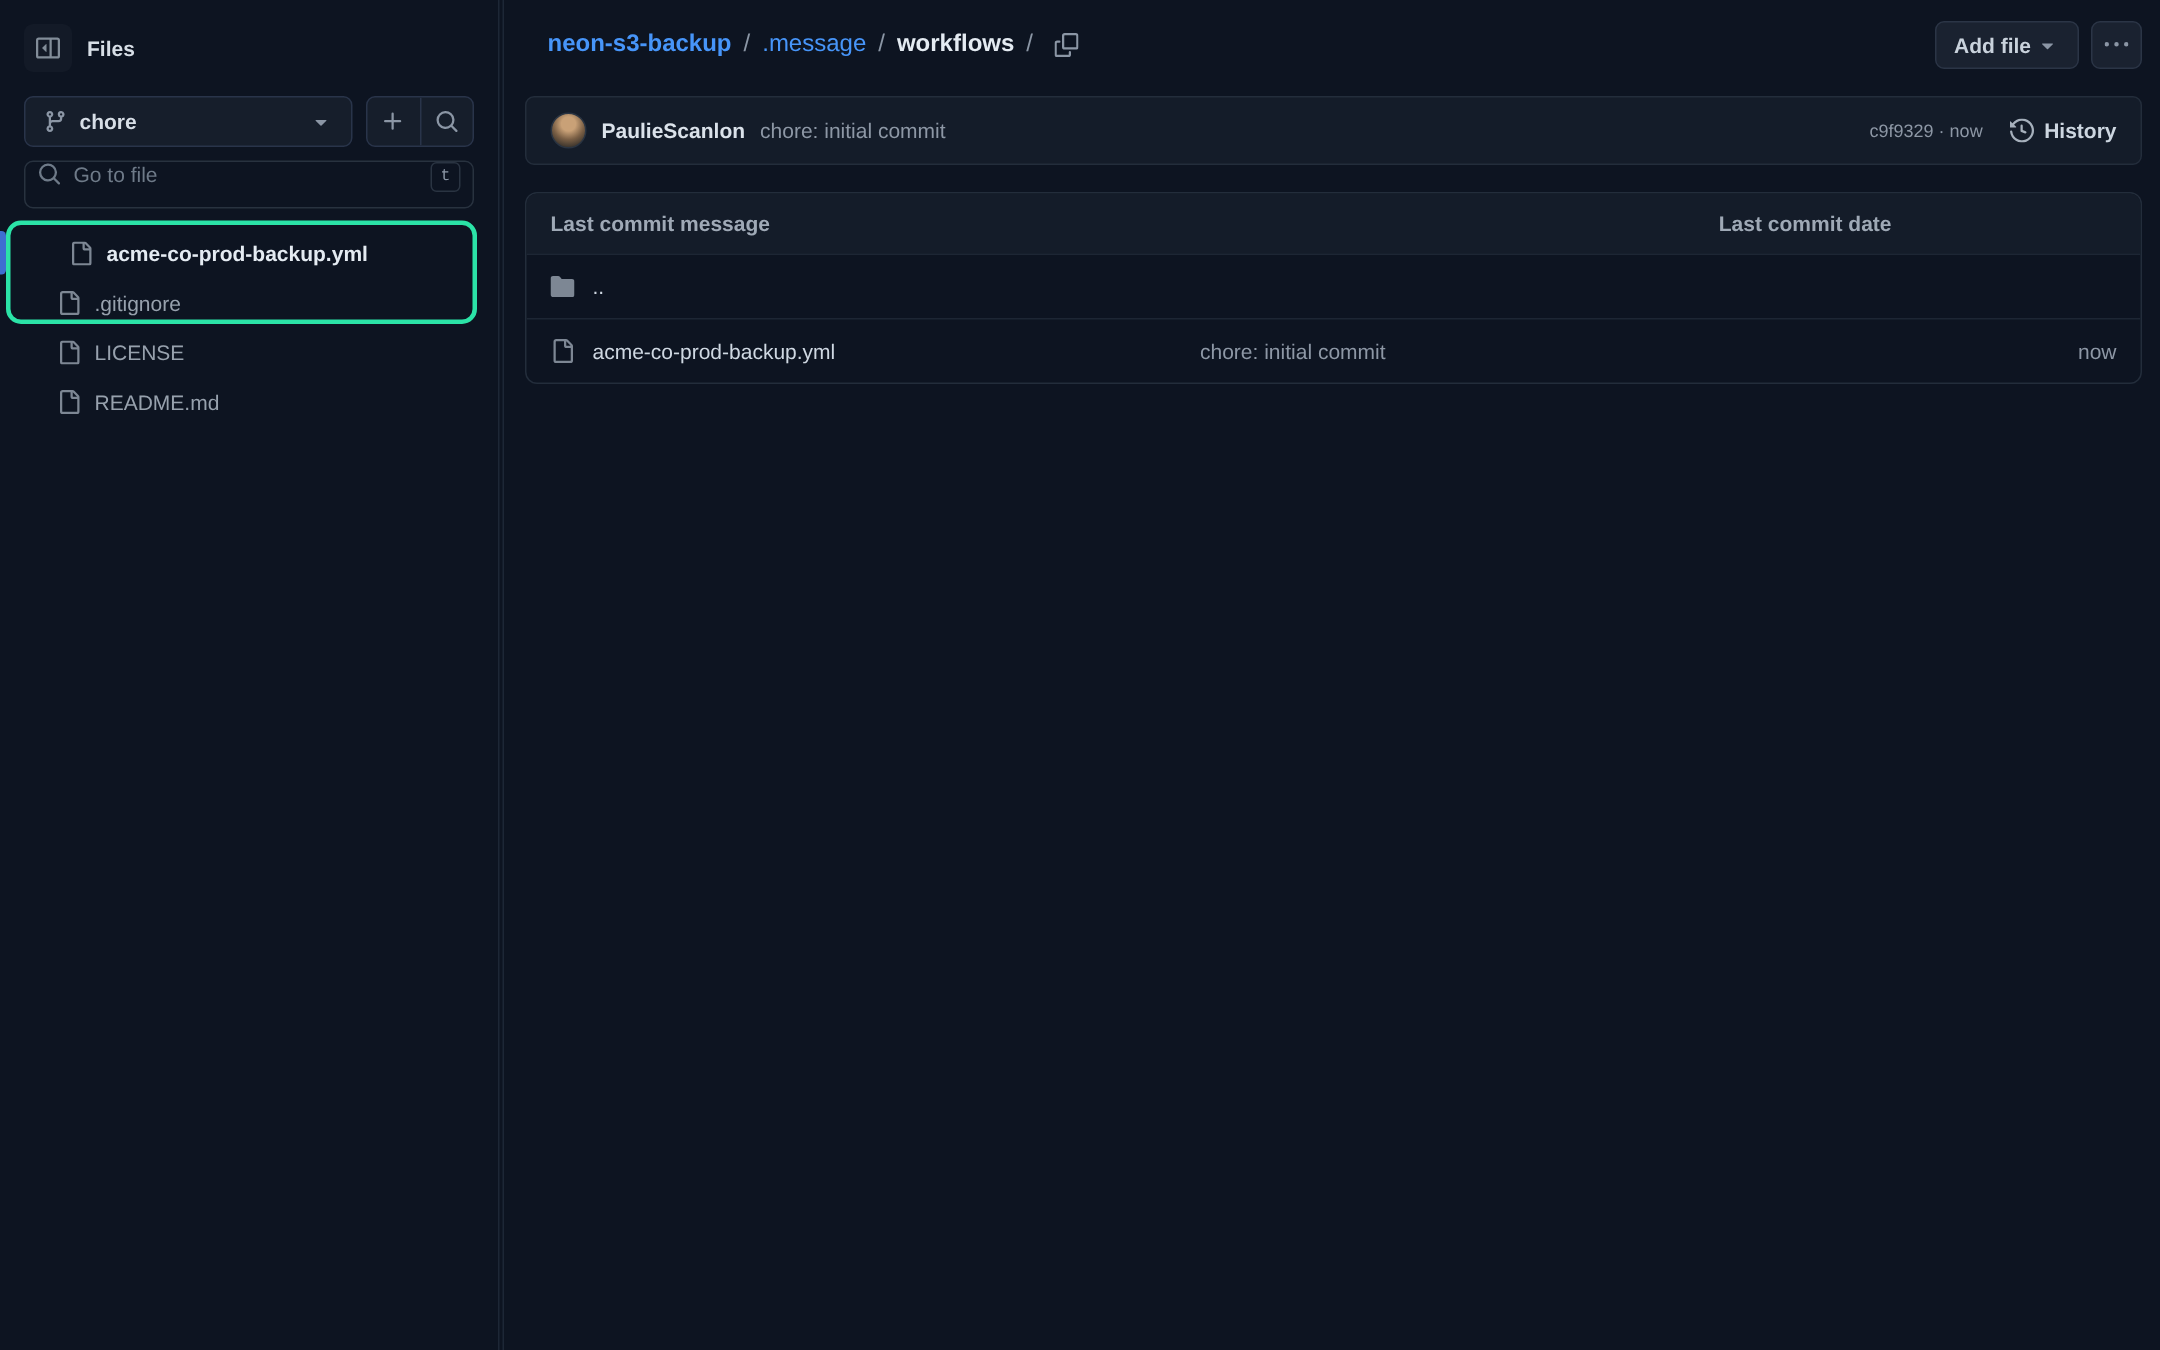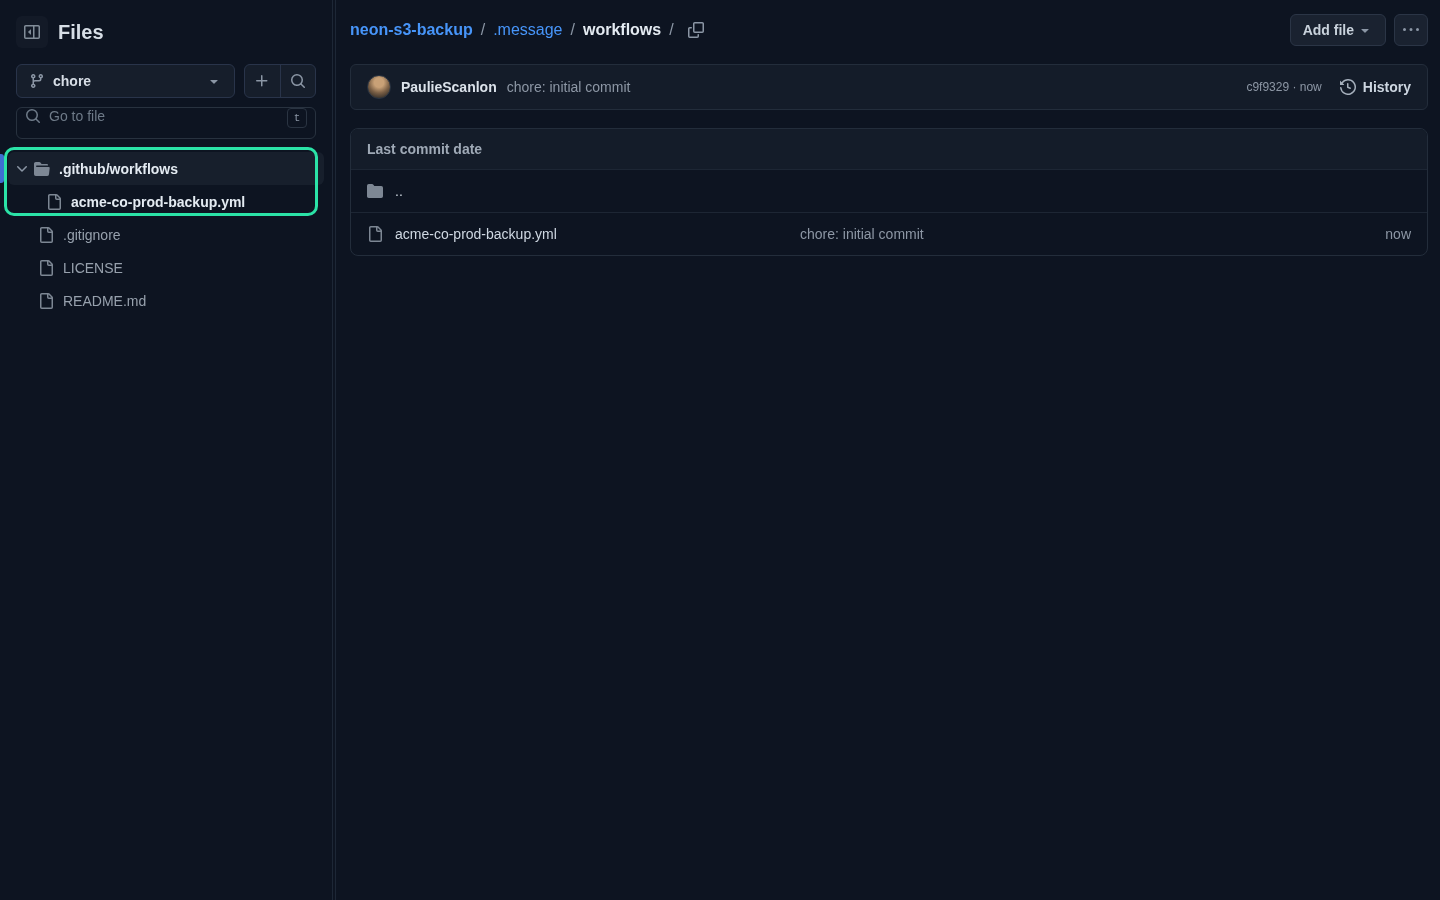--- a/index.html
+++ b/index.html
@@ -19,21 +19,21 @@
     border-right: 1px solid #1d2736;
     flex: 0 0 333px;
   }
   .sidebar-inner { padding: 16px; }
   .files-header { display: flex; align-items: center; height: 32px; margin-bottom: 16px; }
   .icon-btn {
     width: 32px; height: 32px; border: none; border-radius: 6px;
     background: #131a27; color: #828d99; display: flex; align-items: center; justify-content: center;
     cursor: pointer;
   }
-  .files-title { margin-left: 10px; font-size: 20px; font-weight: 700; color: #d7dee6; }
+  .files-title { margin-left: 10px; font-size: 14px; font-weight: 700; color: #d7dee6; }
 
   .branch-row { display: flex; gap: 9px; height: 34px; margin-bottom: 9px; }
   .branch-btn {
     flex: 1; display: flex; align-items: center; gap: 8px;
     background: #161e2b; border: 1px solid #29344a; border-radius: 6px;
     color: #8b96a5; padding: 0 12px; cursor: pointer; font-family: inherit;
   }
   .branch-label { font-size: 14px; font-weight: 600; color: #d7dee6; flex: 1; text-align: left; }
   .btn-group {
     width: 72px; display: flex; background: #161e2b;
@@ -81,21 +81,21 @@
   .tree-highlight {
     position: absolute; left: 4px; top: 147px; width: 314px; height: 69px;
     border: 3px solid #2be3a7; border-radius: 10px; pointer-events: none;
   }
 
   
   .main { flex: 1; border-left: 1px solid #1d2736; margin-left: 2px; padding: 14px 12px 0 14px; }
   .topbar { display: flex; align-items: center; justify-content: space-between; height: 32px; }
   .breadcrumb { display: flex; align-items: center; gap: 8px; font-size: 16px; }
   .bc-link { color: #4795f9; text-decoration: none; cursor: pointer; }
-  .bc-repo { font-weight: 600; }
+  .bc-repo { font-weight: 600; margin-left: 15px; }
   .bc-sep { color: #8b96a5; }
   .bc-current { color: #e4ebf2; font-weight: 700; }
   .copy-btn { background: transparent; border: none; color: #8b96a5; margin-left: 6px; cursor: pointer; display: flex; }
   .top-actions { display: flex; gap: 8px; }
   .btn {
     height: 32px; display: inline-flex; align-items: center; gap: 3px;
     background: #1a2230; border: 1px solid #2b3546; border-radius: 6px;
     color: #c9d2dc; font-size: 14px; font-weight: 600; padding: 0 12px;
     cursor: pointer; font-family: inherit;
   }
@@ -122,21 +122,21 @@
   }
   .history-btn svg { color: #a6b0bc; }
 
   .file-table { margin-top: 18px; border: 1px solid #232d3b; border-radius: 8px; overflow: hidden; }
   .ft-row {
     display: grid; grid-template-columns: 433px 1fr 150px; align-items: center;
     height: 43px; padding: 0 16px; border-top: 1px solid #1d2634;
   }
   .ft-head { height: 40px; background: #141c29; border-top: none; }
   .ft-head .ft-col { color: #9fa9b6; font-weight: 600; }
-  .ft-date { text-align: left; }
+  .ft-date { text-align: right; }
   .name-cell { display: flex; align-items: center; gap: 12px; }
   .name-cell .t-icon { color: #7d8794; display: flex; }
   .file-link { color: #cfd8e2; cursor: pointer; }
   .msg-cell, .date-cell { color: #8d97a5; }
   .date-cell { text-align: right; }
   svg { display: block; }
 </style>
 </head>
 <body>
 
@@ -192,33 +192,20 @@
         <span>
           <svg width="16" height="16" viewBox="0 0 16 16">
               <path fill="currentColor" d="M10.68 11.74a6 6 0 0 1-7.922-8.982 6 6 0 0 1 8.982 7.922l3.04 3.04a.749.749 0 0 1-.326 1.275.749.749 0 0 1-.734-.215ZM11.5 7a4.499 4.499 0 1 0-8.997 0A4.499 4.499 0 0 0 11.5 7Z"></path>
             </svg>
         </span>
         <input type="text" placeholder="Go to file" style="">
         <span class="kbd">t</span>
       </div>
 
       <nav class="tree">
-        <div class="tree-row row-dir">
-          <span class="chev">
-            <svg width="16" height="16" viewBox="0 0 16 16">
-                <path fill="currentColor" d="M12.78 5.22a.749.749 0 0 1 0 1.06l-4.25 4.25a.749.749 0 0 1-1.06 0L3.22 6.28a.749.749 0 1 1 1.06-1.06L8 8.939l3.72-3.719a.749.749 0 0 1 1.06 0Z"></path>
-              </svg>
-          </span>
-          <span class="t-icon">
-            <svg width="16" height="16" viewBox="0 0 16 16">
-                <path fill="currentColor" d="M.513 1.513A1.75 1.75 0 0 1 1.75 1h3.5c.55 0 1.07.26 1.4.7l.9 1.2a.25.25 0 0 0 .2.1H13a1 1 0 0 1 1 1v.5H2.75a.75.75 0 0 0 0 1.5h11.978a1 1 0 0 1 .994 1.117L15 13.25A1.75 1.75 0 0 1 13.25 15H1.75A1.75 1.75 0 0 1 0 13.25V2.75c0-.464.184-.91.513-1.237Z"></path>
-              </svg>
-          </span>
-          <span class="tree-label">.github/workflows</span>
-        </div>
         <div class="tree-row row-nested row-active">
           <span class="t-icon">
             <svg width="16" height="16" viewBox="0 0 16 16">
                 <path fill="currentColor" d="M2 1.75C2 .784 2.784 0 3.75 0h6.586c.464 0 .909.184 1.237.513l2.914 2.914c.329.328.513.773.513 1.237v9.586A1.75 1.75 0 0 1 13.25 16h-9.5A1.75 1.75 0 0 1 2 14.25Zm1.75-.25a.25.25 0 0 0-.25.25v12.5c0 .138.112.25.25.25h9.5a.25.25 0 0 0 .25-.25V6h-2.75A1.75 1.75 0 0 1 9 4.25V1.5Zm6.75.062V4.25c0 .138.112.25.25.25h2.688l-.011-.013-2.914-2.914-.013-.011Z"></path>
               </svg>
           </span>
           <span class="tree-label">acme-co-prod-backup.yml</span>
         </div>
         <div class="tree-row row-plain">
           <span class="t-icon">
@@ -300,20 +287,21 @@
                 <path fill="currentColor" d="m.427 1.927 1.215 1.215a8.002 8.002 0 1 1-1.6 5.685.75.75 0 1 1 1.493-.154 6.5 6.5 0 1 0 1.18-4.458l1.358 1.358A.25.25 0 0 1 3.896 6H.25A.25.25 0 0 1 0 5.75V2.104a.25.25 0 0 1 .427-.177ZM7.75 4a.75.75 0 0 1 .75.75v2.992l2.028.812a.75.75 0 0 1-.557 1.392l-2.5-1A.751.751 0 0 1 7 8.25v-3.5A.75.75 0 0 1 7.75 4Z"></path>
               </svg>
           </span>
           <span>History</span>
         </button>
       </div>
     </div>
 
     <div class="file-table">
       <div class="ft-row ft-head">
+        <span class="ft-col">Last commit message</span>
         <span class="ft-col ft-date">Last commit date</span>
       </div>
 
       <div class="ft-row">
         <span class="name-cell">
           <span class="t-icon">
             <svg width="16" height="16" viewBox="0 0 16 16">
                 <path fill="currentColor" d="M1.75 1A1.75 1.75 0 0 0 0 2.75v10.5C0 14.216.784 15 1.75 15h12.5A1.75 1.75 0 0 0 16 13.25v-8.5A1.75 1.75 0 0 0 14.25 3H7.5a.25.25 0 0 1-.2-.1l-.9-1.2C6.07 1.26 5.55 1 5 1H1.75Z"></path>
               </svg>
           </span>

